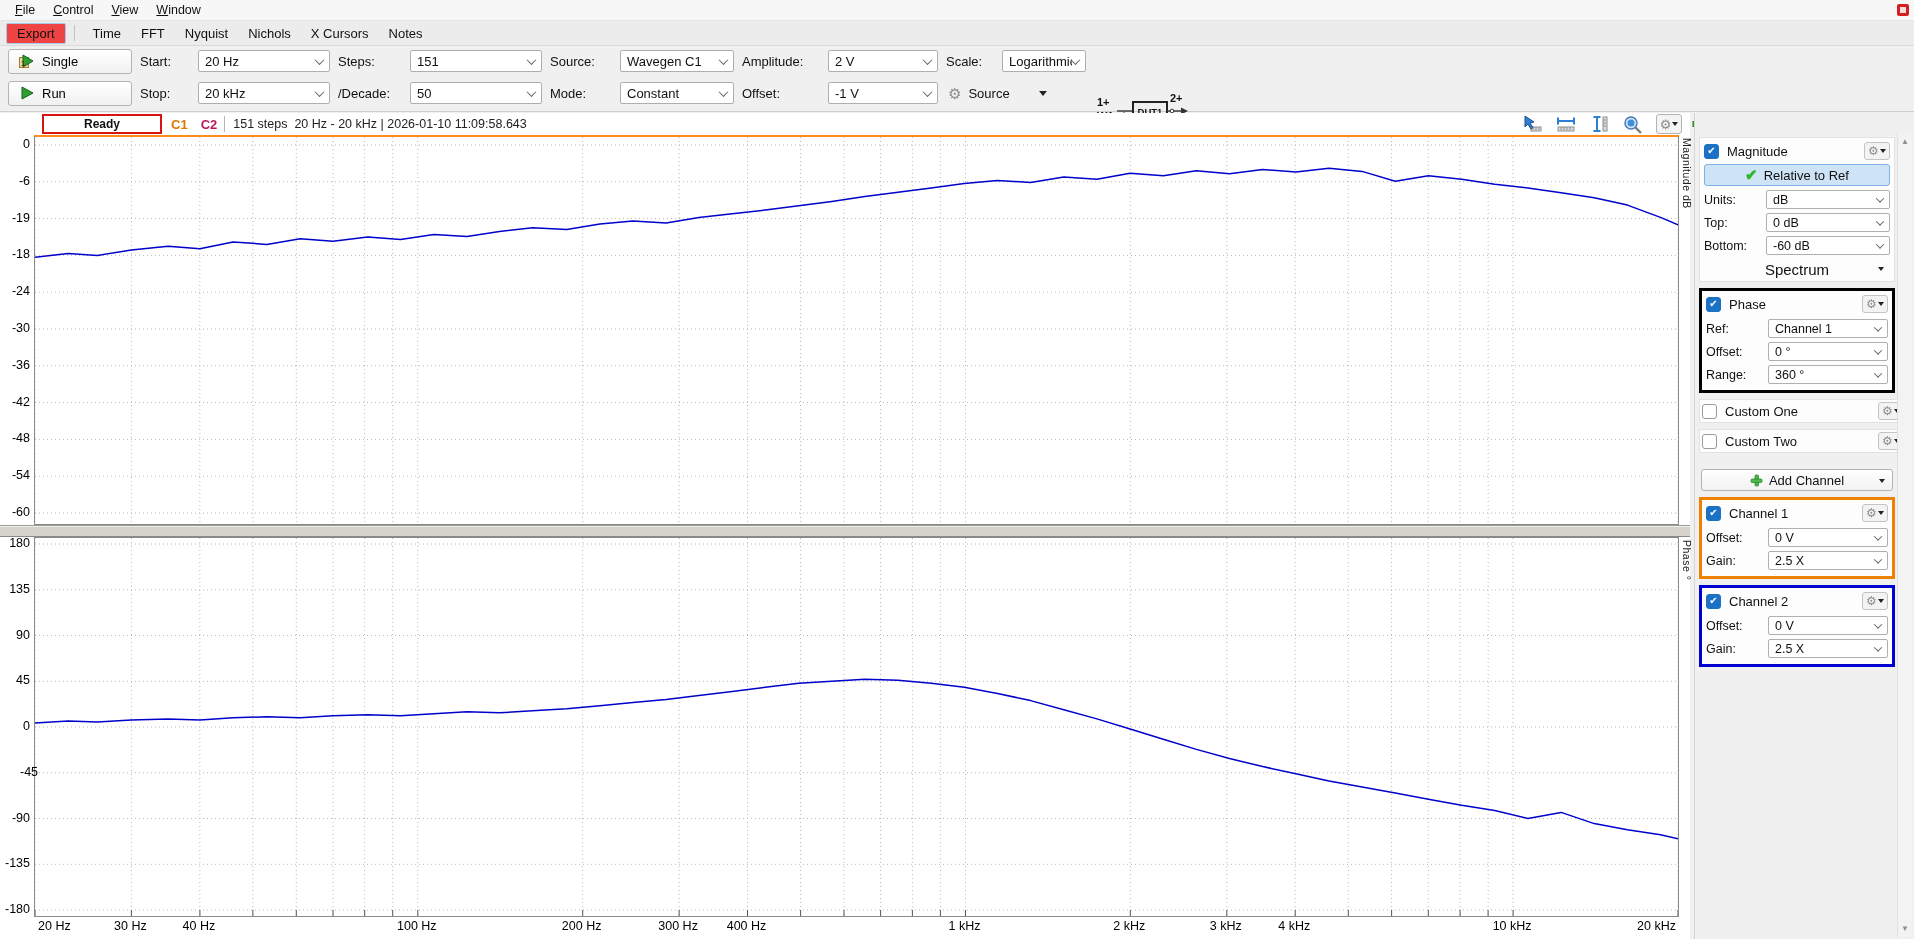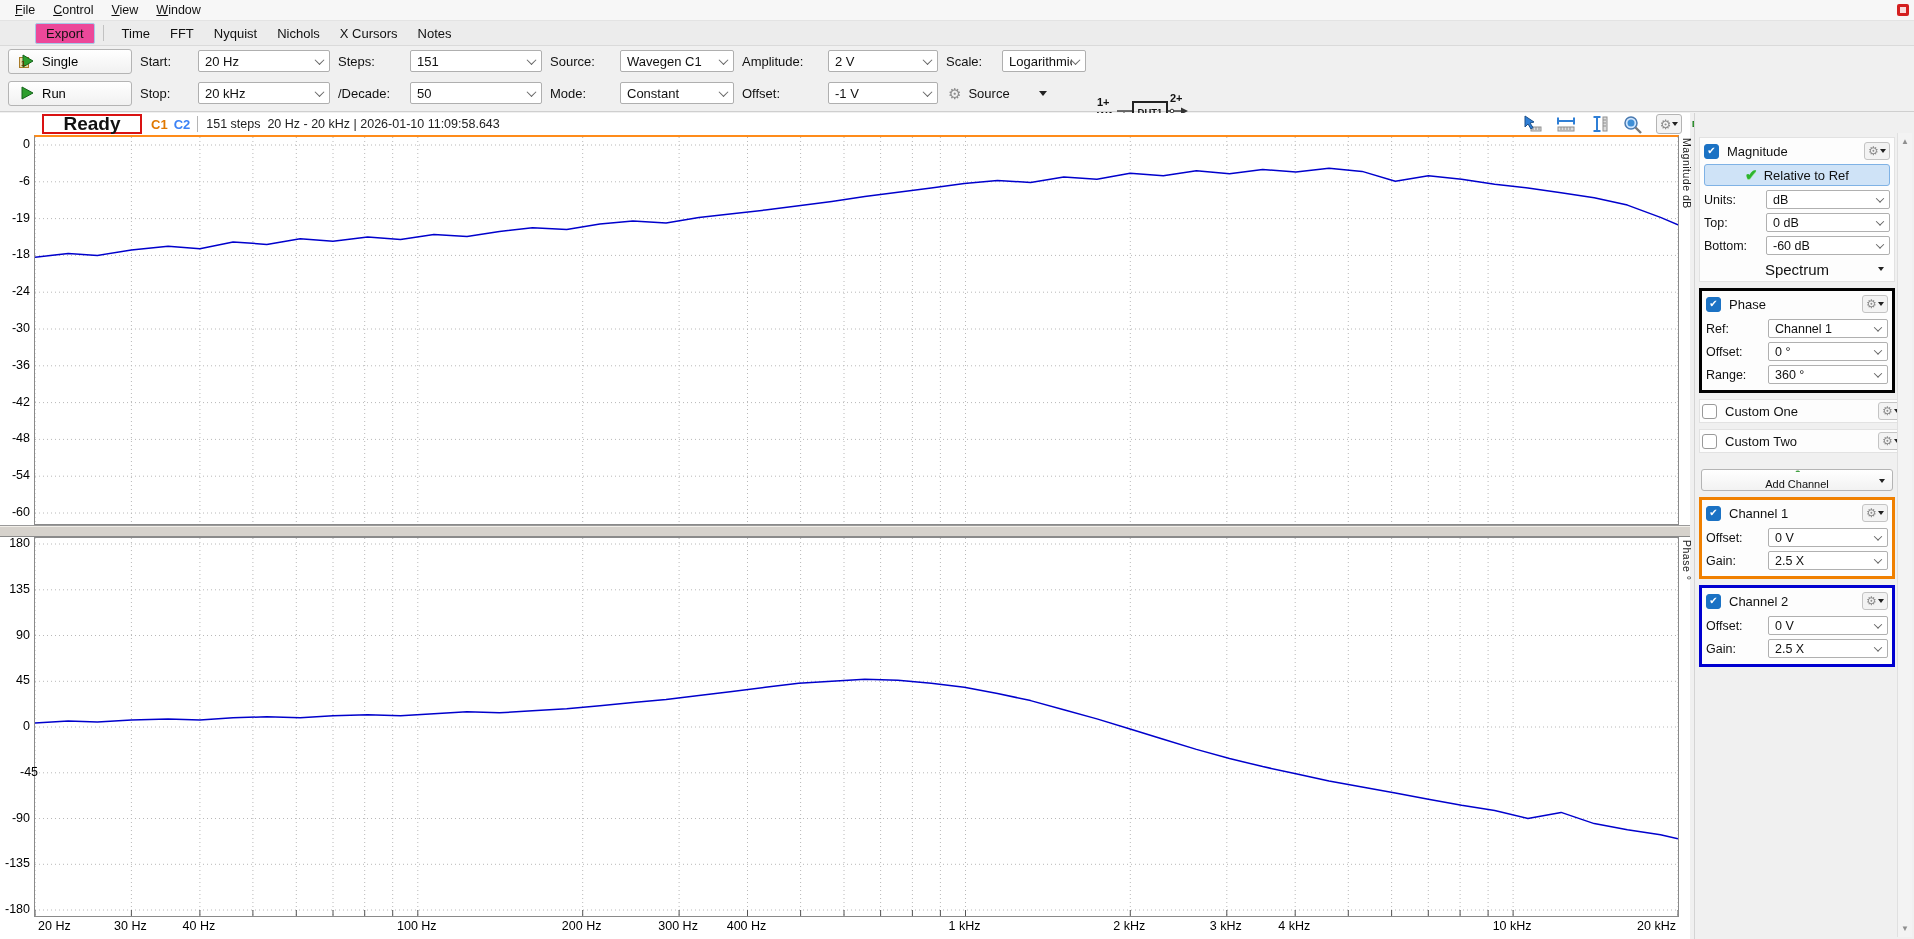--- a/index.html
+++ b/index.html
@@ -12,21 +12,21 @@
   
   .menubar { position:absolute; top:0; left:0; width:1914px; height:21px;
     background:#f7f7f7; border-bottom:1px solid #e3e3e3; display:flex; align-items:center; padding-left:6px; }
   .menu-item { padding:2px 9px; font-size:12.5px; cursor:default; }
   .menu-item::first-letter { text-decoration:underline; }
   .titlebar-icon { position:absolute; right:4px; top:3px; width:14px; height:14px; }
   
   .tabbar { position:absolute; top:21px; left:0; width:1914px; height:25px;
     background:#ececec; border-bottom:1px solid #dadada; display:flex; align-items:center; padding-left:6px; }
   .tab { padding:2px 10px; font-size:13px; }
-  .tab.export { background:#ec4899; border:1px solid #a8c8e8; border-radius:2px;margin-left:29px; }
+  .tab.export { background:#ef4444; border:1px solid #a8c8e8; border-radius:2px; }
   .tab-sep { width:1px; height:16px; background:#c2c2c2; margin:0 8px; }
   
   .toolbar { position:absolute; top:46px; left:0; width:1914px; height:66px;
     background:#f0f0f0; border-bottom:1px solid #cfcfcf; }
   .trow { display:grid;
     grid-template-columns:124px 50px 132px 64px 132px 62px 114px 78px 110px 48px 84px;
     column-gap:8px; align-items:center; height:30px; padding-left:8px; }
   .trow + .trow { margin-top:2px; }
   .tbtn { height:25px; background:linear-gradient(#ffffff,#f1f1f1); border:1px solid #b4b4b4;
     border-radius:3px; display:flex; align-items:center; gap:7px; padding:0 10px; font-size:13px; }
@@ -37,25 +37,25 @@
   .chev { width:7px; height:7px; border-right:1.6px solid #666; border-bottom:1.6px solid #666;
     transform:rotate(45deg) translate(-1px,-1px); flex:none; }
   .tri-down { width:0; height:0; border-left:4px solid transparent; border-right:4px solid transparent;
     border-top:5px solid #222; flex:none; }
   .options-ctl { grid-column:10 / 12; display:flex; align-items:center; gap:7px; padding-left:2px; }
   .gear-glyph { font-size:15px; color:#8d8d8d; line-height:1; }
   .diagram { position:absolute; left:1095px; top:47px; width:96px; height:60px; }
   
   .statusbar { position:absolute; top:113px; left:0; width:1690px; height:22px; background:#fff;
     display:flex; align-items:center; }
-  .ready-box { margin-left:42px; width:100px; height:20px; border:2px solid #d91212;
-    display:flex; align-items:center; justify-content:center; font-weight:bold; font-size:19px; background:#fff; }
+  .ready-box { margin-left:42px; width:120px; height:20px; border:2px solid #d91212;
+    display:flex; align-items:center; justify-content:center; font-weight:bold; font-size:12px; background:#fff; }
   .cbadge { font-weight:bold; font-size:13px; margin-left:9px; }
   .c1 { color:#e07800; }
-  .c2 { color:#3b82f6; margin-left:6px; }
+  .c2 { color:#be185d; margin-left:13px; }
   .sb-sep { width:1px; height:16px; background:#b5b5b5; margin:0 8px 0 7px; }
   .sb-info { font-size:12.5px; color:#222; white-space:pre; }
   .sb-icons { margin-left:auto; display:flex; align-items:center; gap:13px; padding-right:8px; }
   .gear-btn-box { width:26px; height:20px; border:1px solid #b4b4b4; border-radius:3px; background:#f4f4f4;
     display:flex; align-items:center; justify-content:center; gap:1px; }
   .green-arrow { position:absolute; left:1692px; top:114px; width:20px; height:20px; }
   
   .plot { position:absolute; top:135px; left:0; width:1690px; height:804px; background:#fff; }
   .chart { position:absolute; left:34px; background:#fff; border:1px solid #8a8a8a; }
   .chart.mag { top:0; width:1645px; height:390px; border-top:2px solid #ff8c1a; }
@@ -95,21 +95,21 @@
   .field { display:flex; align-items:center; height:19px; margin:4px 2px; }
   .flabel { width:62px; font-size:12.5px; }
   .combo2 { flex:1; height:19px; background:#fff; border:1px solid #b0b0b0; border-radius:2px;
     display:flex; align-items:center; padding:0 6px; font-size:12.5px; }
   .combo2 .cval { flex:1; }
   .combo2 .chev { width:6px; height:6px; }
   .spectrum-row { height:20px; display:flex; align-items:center; justify-content:center; position:relative; font-size:15px; }
   .spectrum-row .tri-down { position:absolute; right:8px; top:8px; }
   .addchannel { height:22px; margin:16px 6px 6px 4px; width:192px; background:linear-gradient(#ffffff,#f2f2f2);
     border:1px solid #b4b4b4; border-radius:3px; display:flex; align-items:center; justify-content:center;
-    gap:6px; position:relative; font-size:11px;flex-direction:column; }
+    gap:6px; position:relative; font-size:13px; }
   .addchannel .tri-down { position:absolute; right:7px; top:9px; }
   .rowcard { margin:0 4px 6px 2px; width:208px; background:#fdfdfd; border:1px solid #e2e2e2; }
 </style>
 </head>
 <body>
 
 <div class="app">
 
   <div class="menubar">
     <span class="menu-item">File</span>

